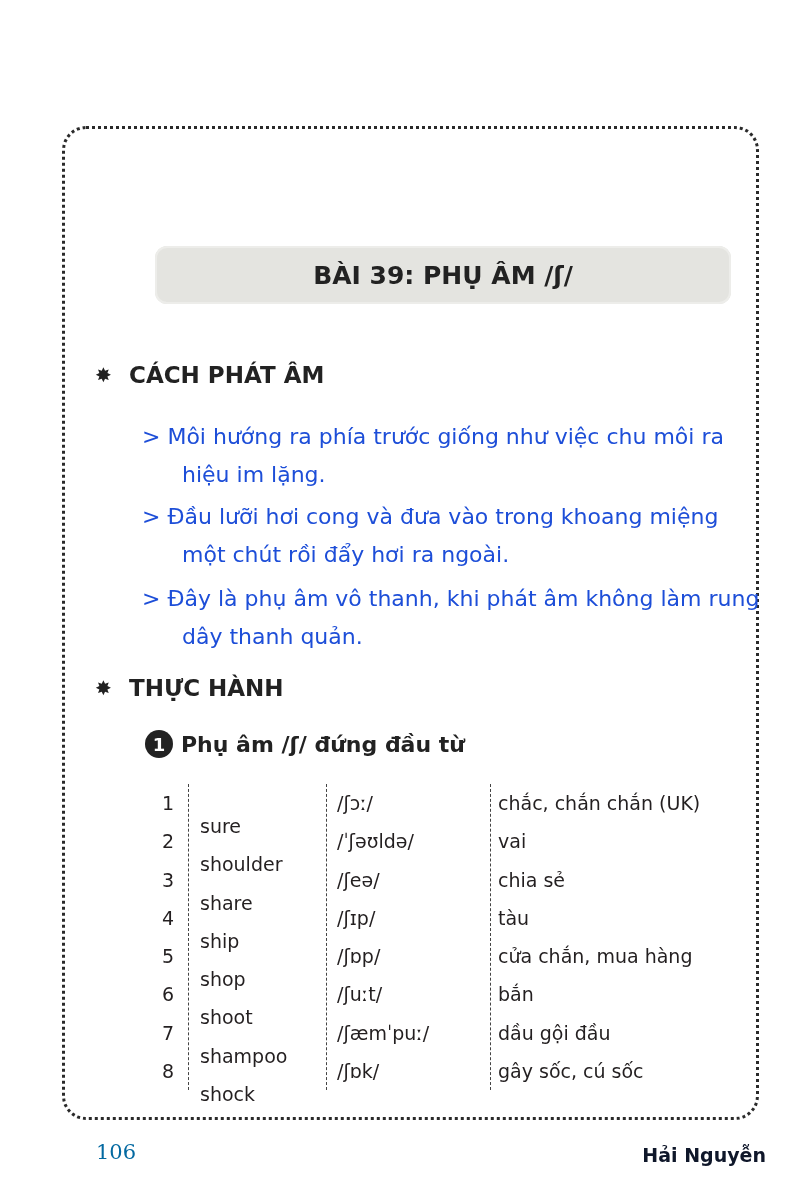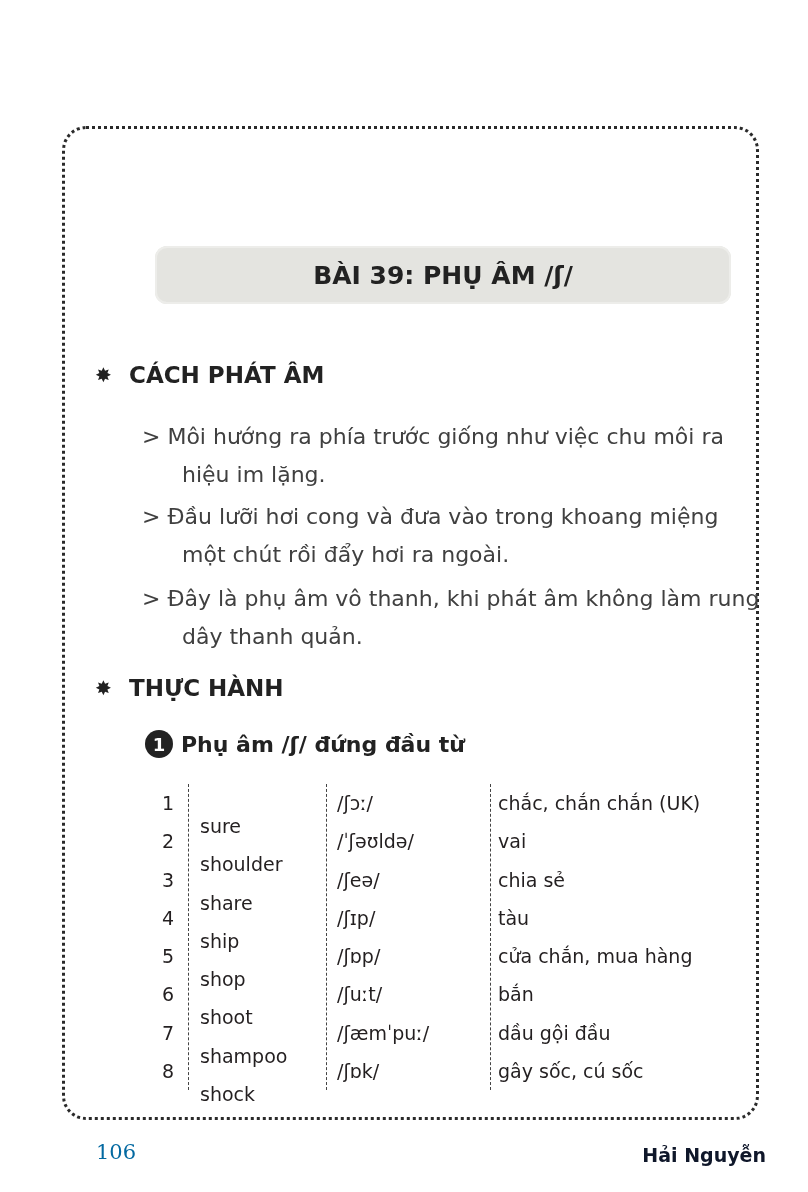--- a/index.html
+++ b/index.html
@@ -64,21 +64,21 @@
       font-size: 23px;
       color: #222;
       text-align: right;
     }
     .para {
       position: absolute;
       left: 142px;
       width: 640px;
       font-size: 22px;
       line-height: 38px;
-      color: #404040;
+      color: #1d4ed8;
     }
     .para .line2 {
       display: block;
       margin-left: 40px;
     }
     .subheading {
       position: absolute;
       left: 145px;
       top: 730px;
       display: flex;

